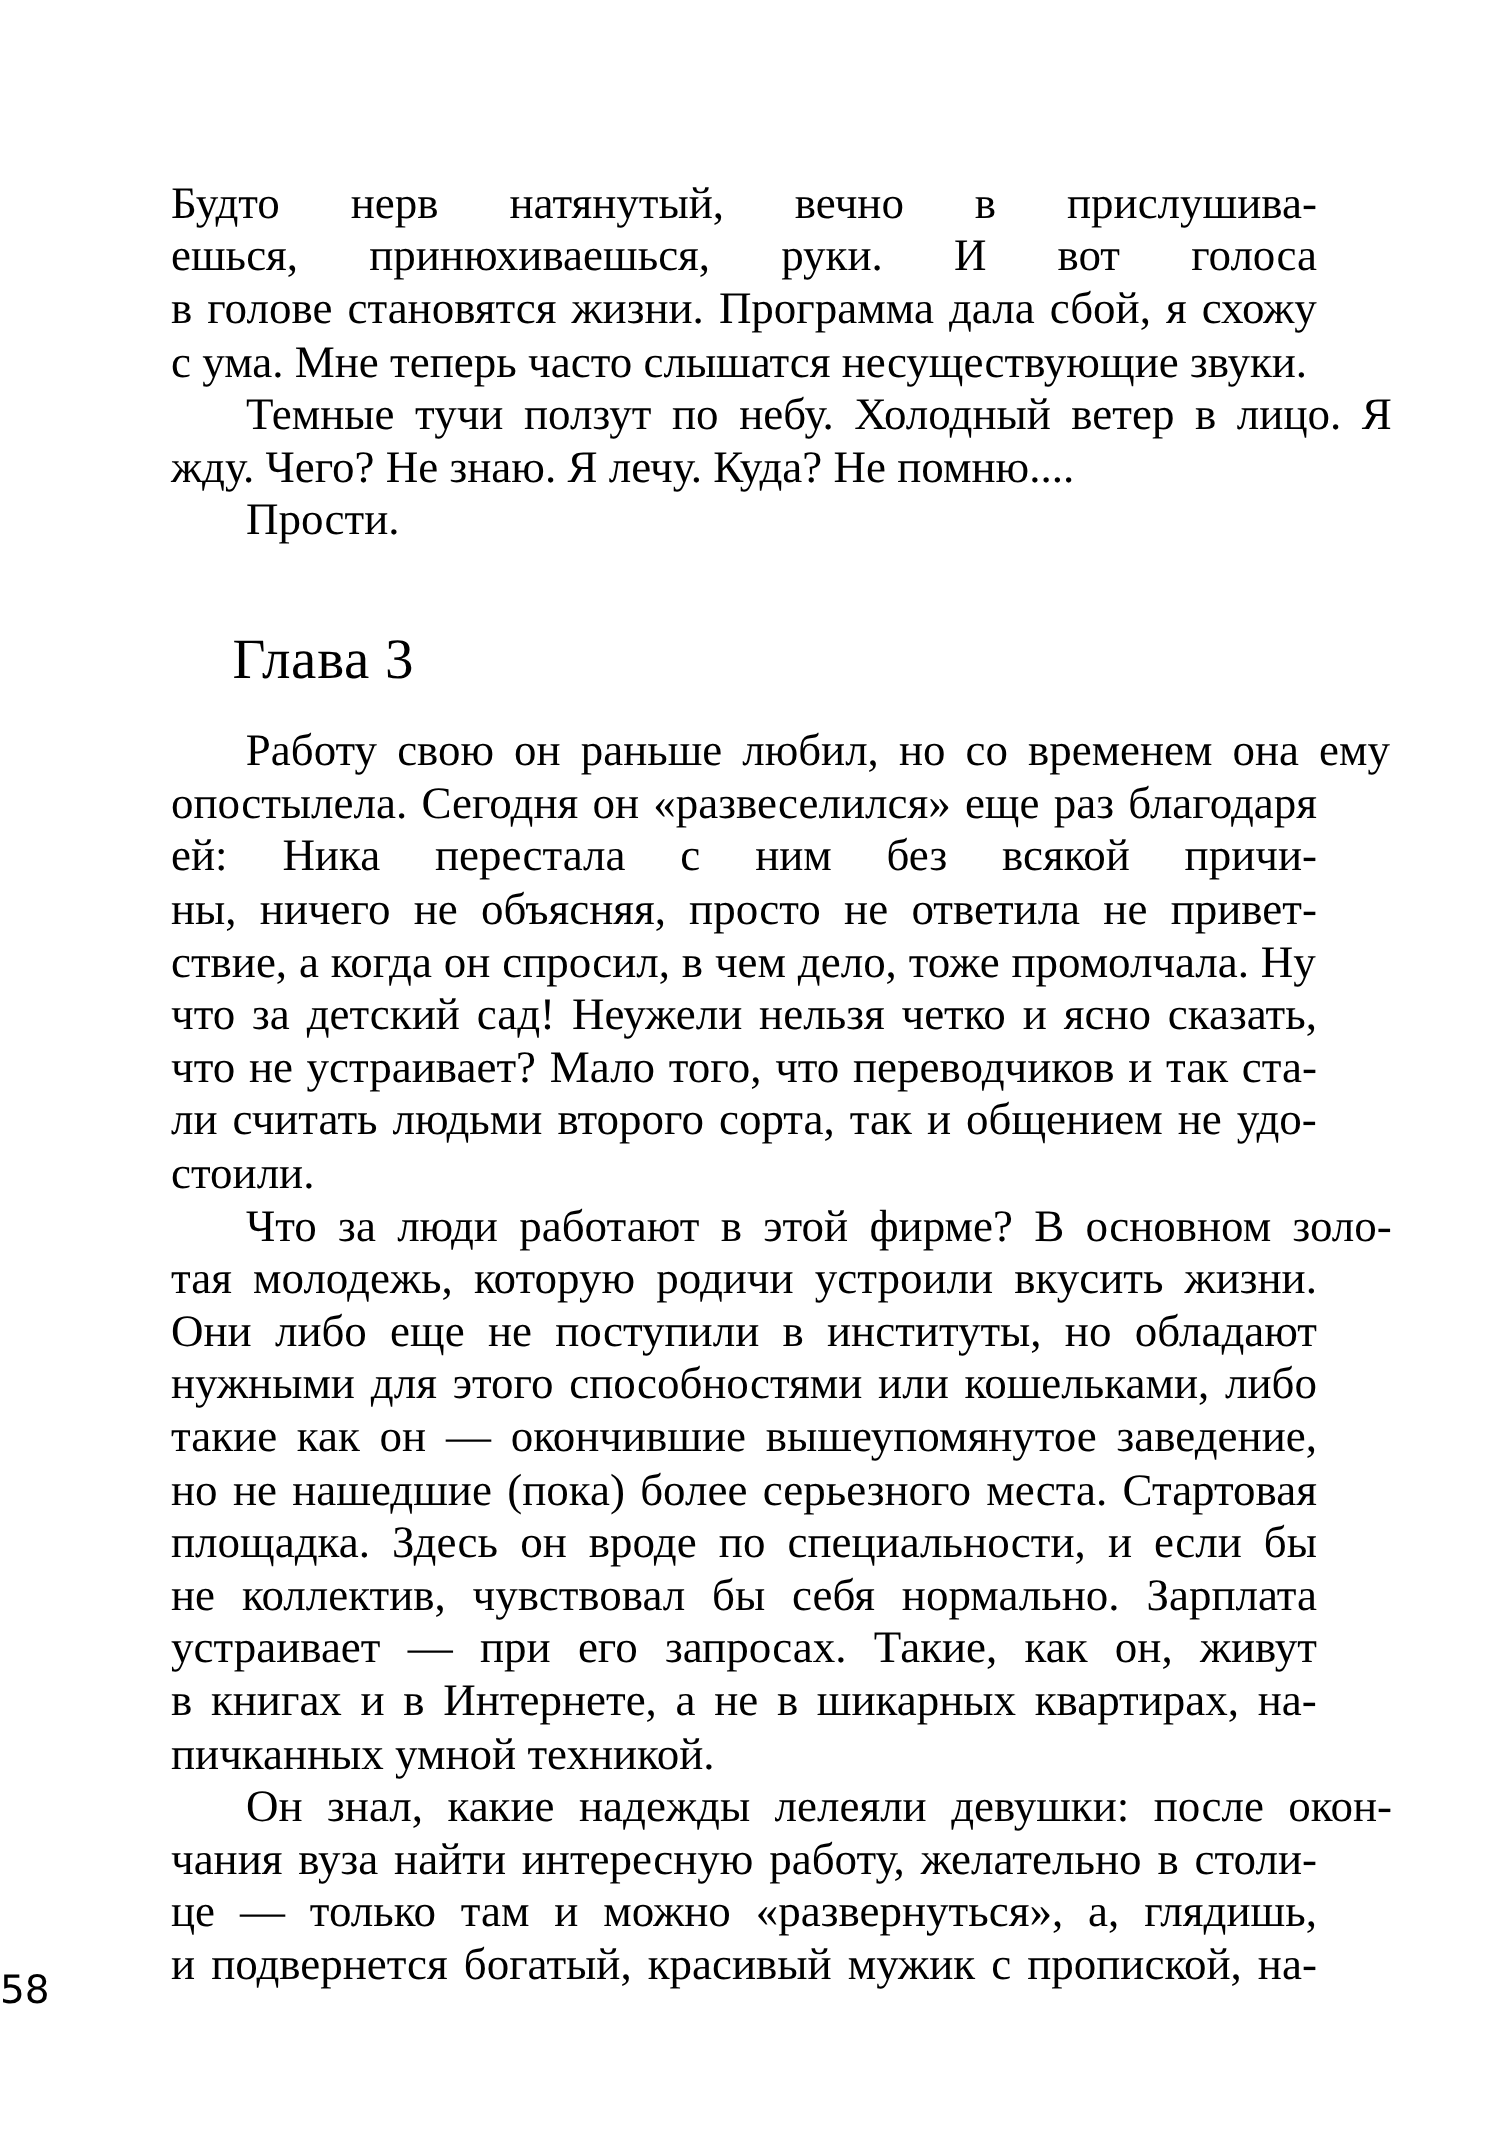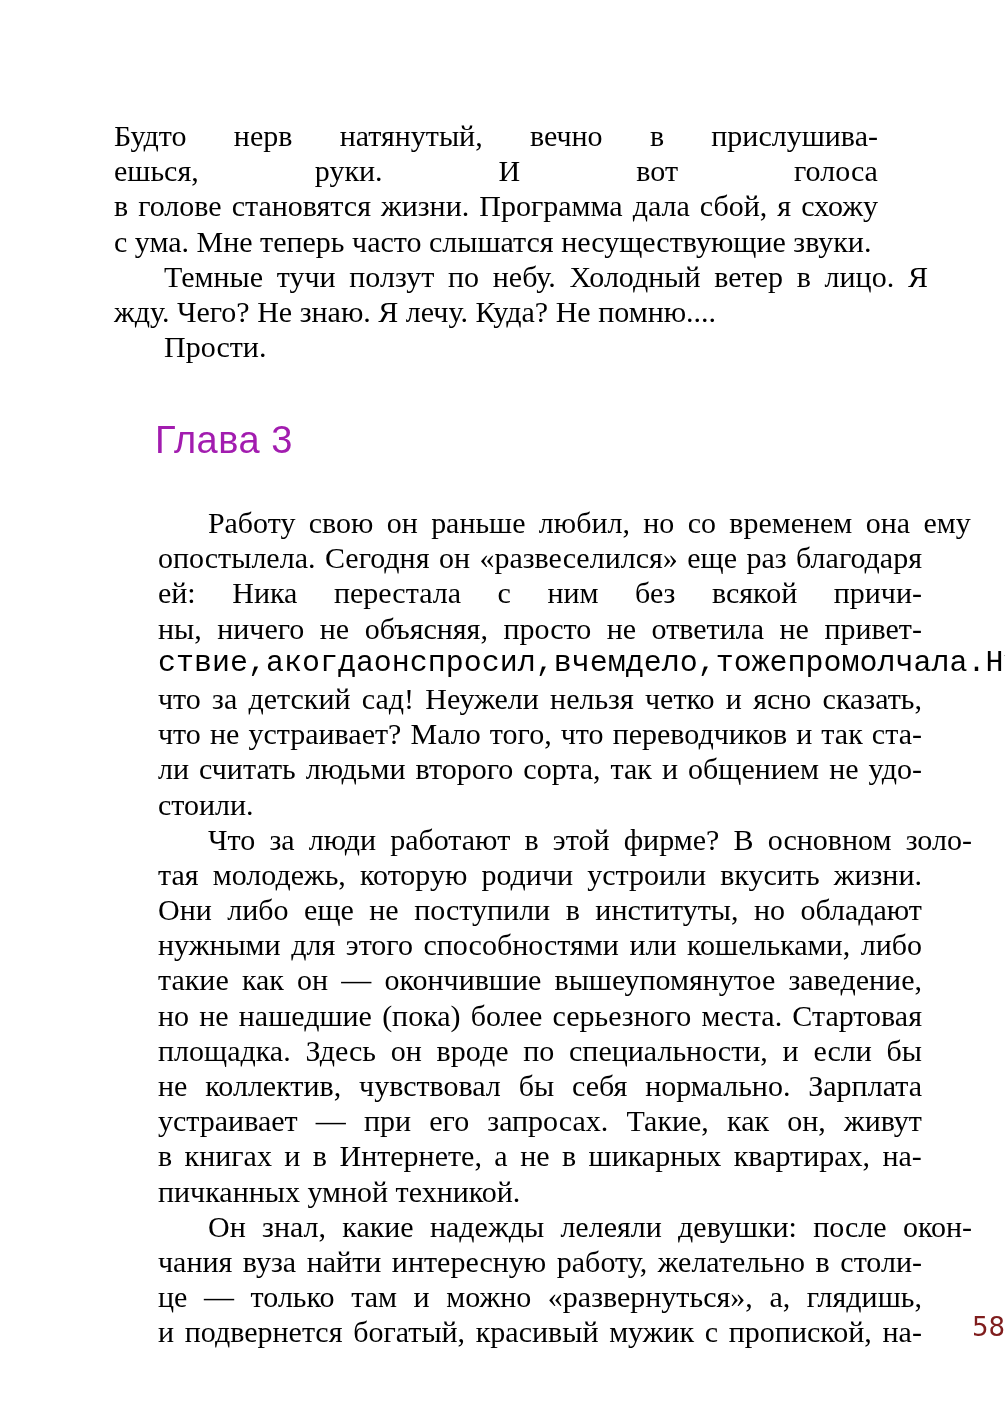--- a/index.html
+++ b/index.html
@@ -53,79 +53,79 @@
   .indent { padding-left: 50px; }
 
   
   .para-gap { height: 62px; }
 
   
   #chapter-heading {
     position: absolute;
     left: 155px;
     top: 418px;
-    font-family: Liberation Sans, sans-serif;
+    font-family: Liberation Serif, serif;
     font-weight: 300;
     font-size: 38px;
     line-height: 44px;
     letter-spacing: 0.5px;
-    color: #a21caf;
+    color: #000000;
     white-space: nowrap;
   }
 
   
   #page-number {
     position: absolute;
     left: 0;
     right: 0;
     top: 1312px;
-    text-align: right;
+    text-align: left;
     font-family: "DejaVu Sans", "Liberation Sans", sans-serif;
     font-weight: 400;
     font-size: 26px;
     line-height: 30px;
-    color: #7f1d1d;
+    color: #000000;
   }
 </style>
 </head>
 <body>
 
 <div id="page">
 
   <div id="text-column">
 
     <div class="block">
       <div class="line just"><span>Будто</span><span>нерв</span><span>натянутый,</span><span>вечно</span><span>в</span><span>прислушива-</span></div>
-      <div class="line just"><span>ешься,</span><span>руки.</span><span>И</span><span>вот</span><span>голоса</span></div>
+      <div class="line just"><span>ешься,</span><span>принюхиваешься,</span><span>руки.</span><span>И</span><span>вот</span><span>голоса</span></div>
       <div class="line just"><span>в</span><span>голове</span><span>становятся</span><span>жизни.</span><span>Программа</span><span>дала</span><span>сбой,</span><span>я</span><span>схожу</span></div>
       <div class="line flush">с ума. Мне теперь часто слышатся несуществующие звуки.</div>
     </div>
 
     <div class="block">
       <div class="line just indent"><span>Темные</span><span>тучи</span><span>ползут</span><span>по</span><span>небу.</span><span>Холодный</span><span>ветер</span><span>в</span><span>лицо.</span><span>Я</span></div>
       <div class="line flush">жду. Чего? Не знаю. Я лечу. Куда? Не помню....</div>
     </div>
 
     <div class="block">
       <div class="line flush indent">Прости.</div>
     </div>
 
     <div class="para-gap"></div>
   </div>
 
   <div id="chapter-heading">Глава 3</div>
 
-  <div id="text-column-2" style="position:absolute;left:114px;top:505px;width:764px;margin-left:44px;">
+  <div id="text-column-2" style="position:absolute;left:114px;top:483px;width:764px;">
 
     <div class="block">
       <div class="line just indent" style="transform: scaleX(0.998318);"><span>Работу</span><span>свою</span><span>он</span><span>раньше</span><span>любил,</span><span>но</span><span>со</span><span>временем</span><span>она</span><span>ему</span></div>
       <div class="line just"><span>опостылела.</span><span>Сегодня</span><span>он</span><span>«развеселился»</span><span>еще</span><span>раз</span><span>благодаря</span></div>
       <div class="line just"><span>ей:</span><span>Ника</span><span>перестала</span><span>с</span><span>ним</span><span>без</span><span>всякой</span><span>причи-</span></div>
       <div class="line just"><span>ны,</span><span>ничего</span><span>не</span><span>объясняя,</span><span>просто</span><span>не</span><span>ответила</span><span>не</span><span>привет-</span></div>
-      <div class="line just" style="transform: scaleX(0.999081); font-family: Liberation Mono, monospace;"><span>ствие,</span><span>а</span><span>когда</span><span>он</span><span>спросил,</span><span>в</span><span>чем</span><span>дело,</span><span>тоже</span><span>промолчала.</span><span>Ну</span></div>
+      <div class="line just" style="transform: scaleX(0.999081);"><span>ствие,</span><span>а</span><span>когда</span><span>он</span><span>спросил,</span><span>в</span><span>чем</span><span>дело,</span><span>тоже</span><span>промолчала.</span><span>Ну</span></div>
       <div class="line just"><span>что</span><span>за</span><span>детский</span><span>сад!</span><span>Неужели</span><span>нельзя</span><span>четко</span><span>и</span><span>ясно</span><span>сказать,</span></div>
       <div class="line just"><span>что</span><span>не</span><span>устраивает?</span><span>Мало</span><span>того,</span><span>что</span><span>переводчиков</span><span>и</span><span>так</span><span>ста-</span></div>
       <div class="line just"><span>ли</span><span>считать</span><span>людьми</span><span>второго</span><span>сорта,</span><span>так</span><span>и</span><span>общением</span><span>не</span><span>удо-</span></div>
       <div class="line flush">стоили.</div>
     </div>
 
     <div class="block">
       <div class="line just indent"><span>Что</span><span>за</span><span>люди</span><span>работают</span><span>в</span><span>этой</span><span>фирме?</span><span>В</span><span>основном</span><span>золо-</span></div>
       <div class="line just"><span>тая</span><span>молодежь,</span><span>которую</span><span>родичи</span><span>устроили</span><span>вкусить</span><span>жизни.</span></div>
       <div class="line just"><span>Они</span><span>либо</span><span>еще</span><span>не</span><span>поступили</span><span>в</span><span>институты,</span><span>но</span><span>обладают</span></div>

